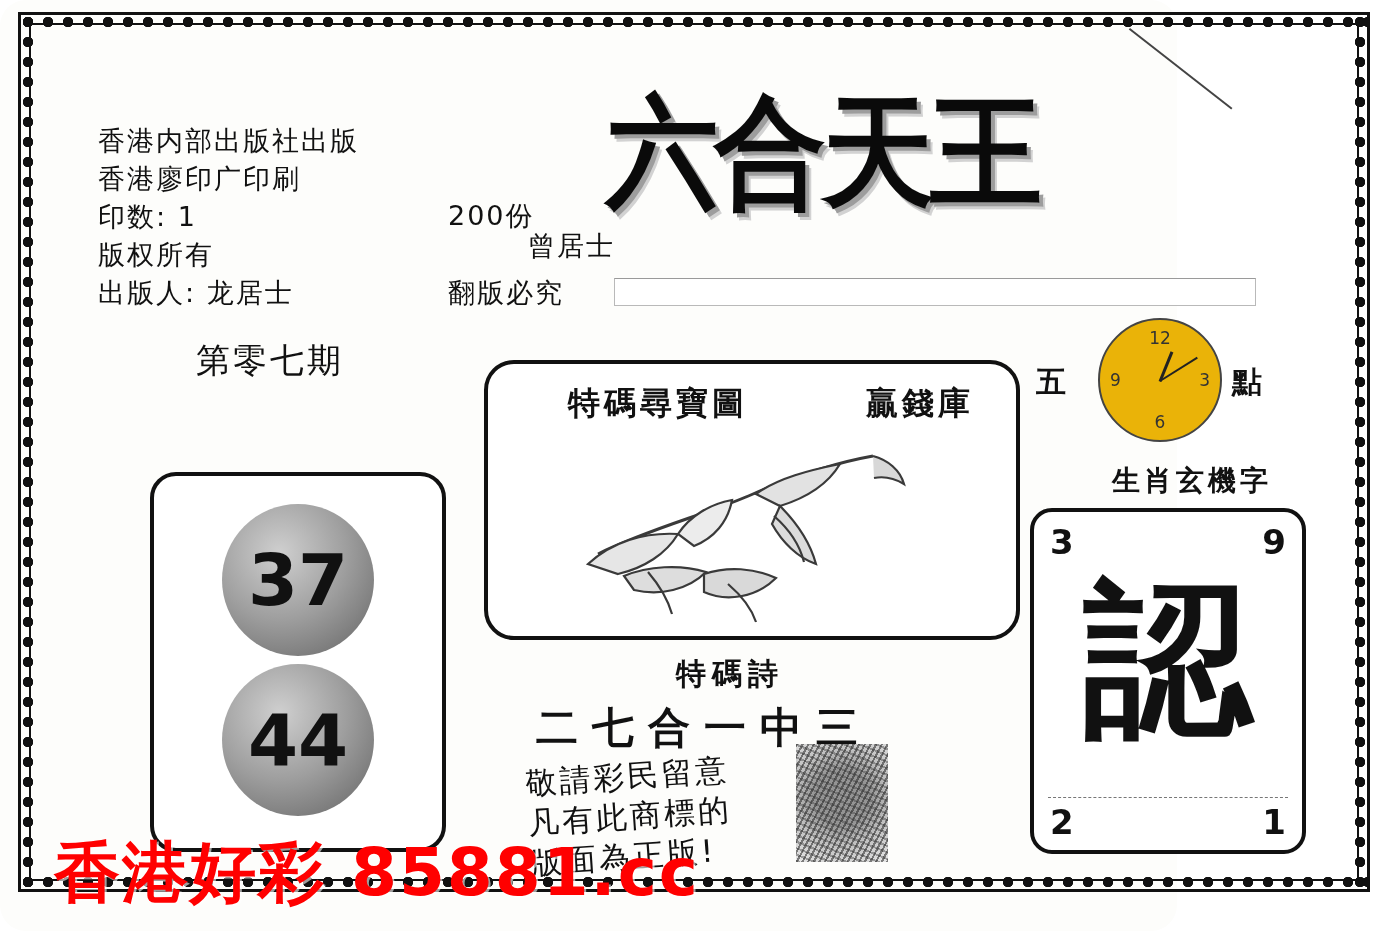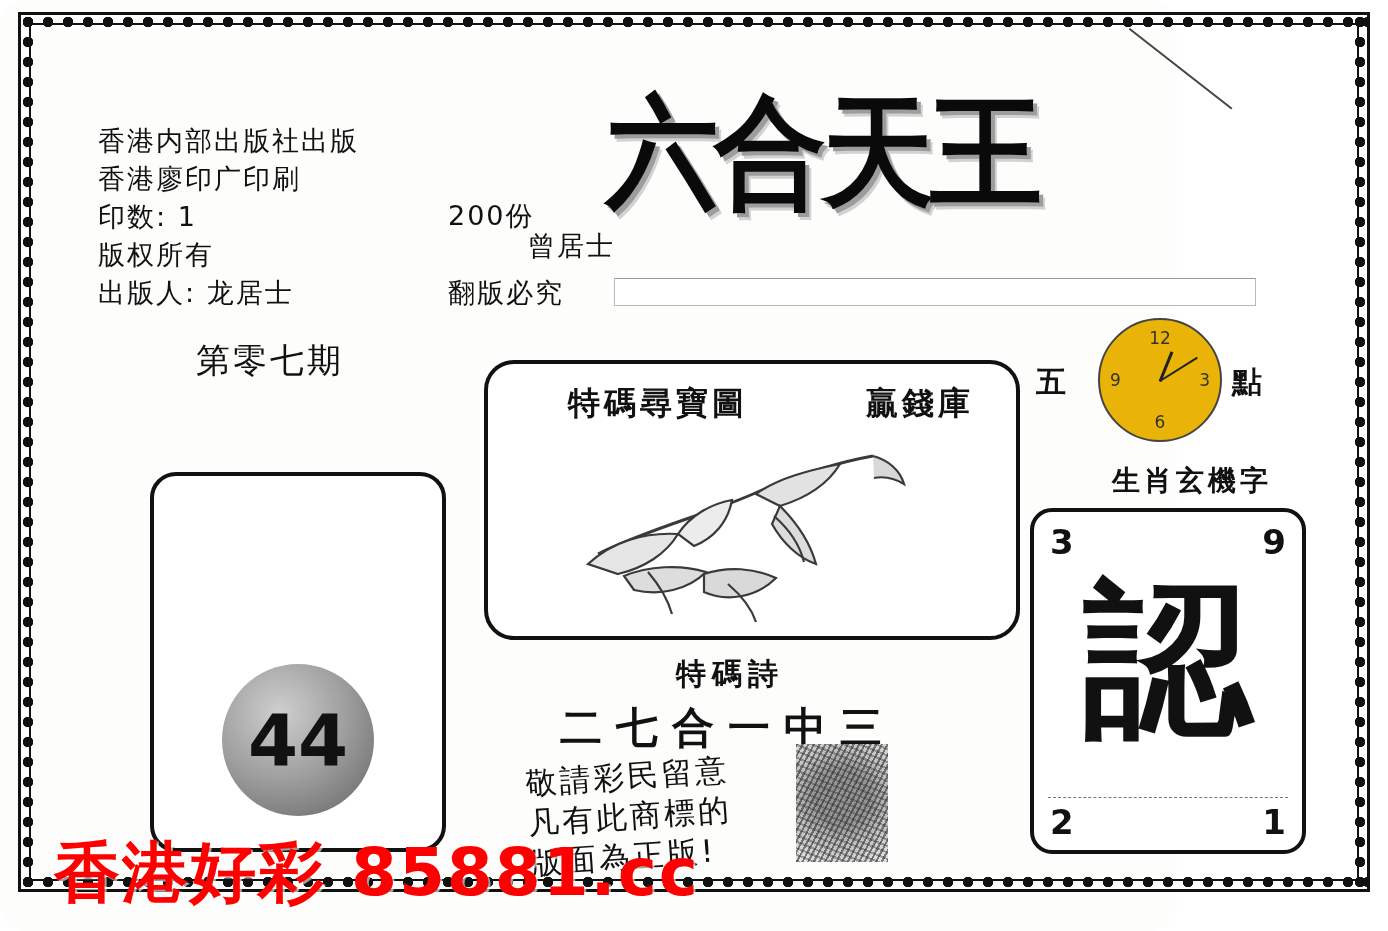--- a/index.html
+++ b/index.html
@@ -216,21 +216,20 @@
   }
   .poem-line {
     position: absolute;
     left: 536px;
     top: 700px;
     font-family: "DejaVu Sans", sans-serif;
     font-size: 42px;
     letter-spacing: 14px;
     font-weight: 600;
     white-space: nowrap;
-    margin-left: 24px;
   }
   .notice {
     position: absolute;
     left: 528px;
     top: 756px;
     font-family: "DejaVu Sans", sans-serif;
     font-size: 31px;
     line-height: 40px;
     letter-spacing: 3px;
     transform: rotate(-4deg);
@@ -383,20 +382,21 @@
   <div class="pub-extra pub2">曾居士</div>
   <div class="pub-extra repro">翻版必究</div>
   <div class="blank-line"></div>
 
   <div class="main-title">六合天王</div>
   <div class="title-slash"></div>
 
   <div class="issue">第零七期</div>
 
   <div class="num-card">
+    <div class="ball b1">37</div>
     <div class="ball b2">44</div>
   </div>
 
   <div class="pic-box">
     <div class="pic-label-l">特碼尋寶圖</div>
     <div class="pic-label-r">贏錢庫</div>
     <svg class="flower" viewBox="0 0 440 190">
       <g fill="none" stroke="#3a3a3a" stroke-width="2.2">
         <path d="M70 120 C120 95 180 80 225 60 C260 45 300 30 345 22" stroke-width="3"></path>
         <path d="M345 22 C360 26 372 36 376 50 C366 44 356 42 346 44" fill="#d8d8d8"></path>

